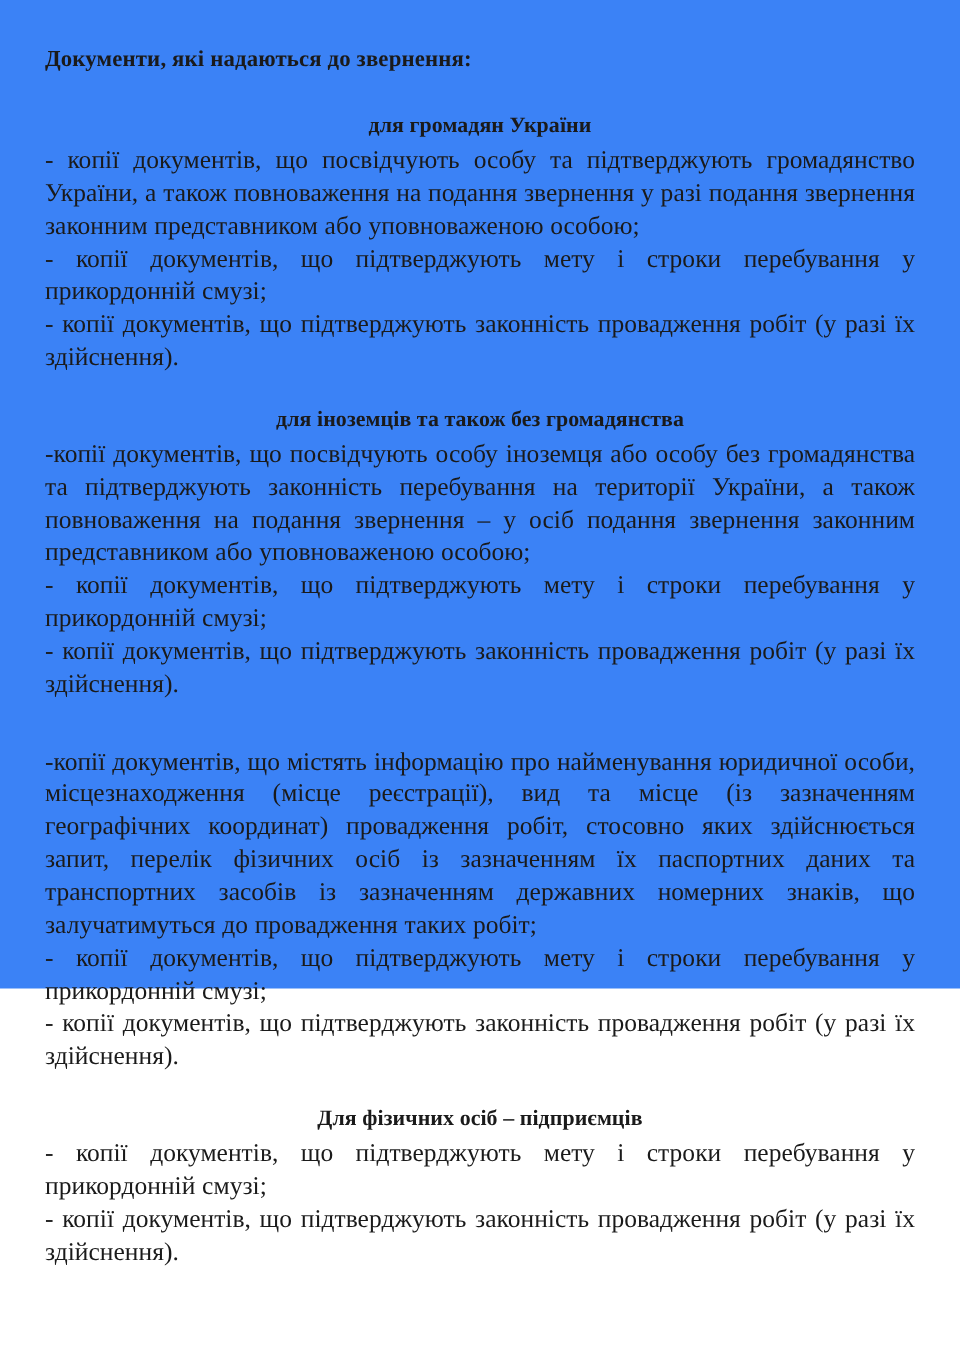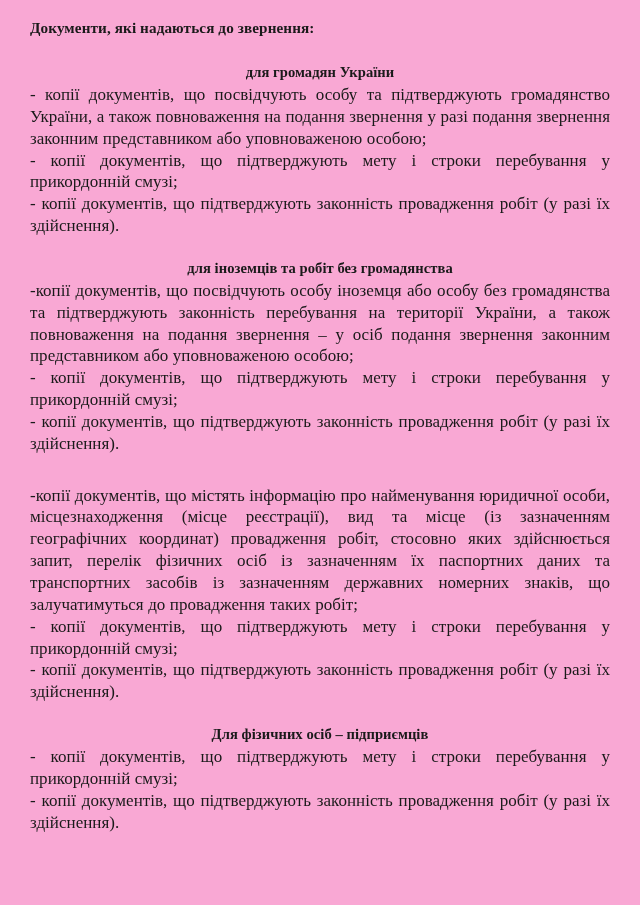--- a/index.html
+++ b/index.html
@@ -10,24 +10,24 @@
   }
   body {
     width: 640px;
     height: 905px;
     font-family: "Liberation Serif", "DejaVu Serif", serif;
     color: #1a1a1a;
     overflow: hidden;
   }
   .page {
     width: 640px;
-    height: 905px;
+    height: 659px;
     box-sizing: border-box;
-    padding: 18px 30px 0 30px;
-    background: #f9a8d4;
+    padding: 30px 30px 0 30px;
+    background: #3b82f6;
     position: relative;
   }
   .doc-title {
     font-size: 15.2px;
     font-weight: bold;
     line-height: 1.25;
     letter-spacing: 0.1px;
     margin: 0 0 26px 0;
     text-align: left;
   }
@@ -65,21 +65,21 @@
   <div class="section">
     <div class="section-heading">для громадян України</div>
     <p class="para">- копії документів, що посвідчують особу та підтверджують громадянство України, а також повноваження на подання звернення у разі подання звернення законним представником або уповноваженою особою;</p>
     <p class="para">- копії документів, що підтверджують мету і строки перебування у прикордонній смузі;</p>
     <p class="para">- копії документів, що підтверджують законність провадження робіт (у разі їх здійснення).</p>
   </div>
 
   <div class="gap-md"></div>
 
   <div class="section">
-    <div class="section-heading">для іноземців та робіт без громадянства</div>
+    <div class="section-heading">для іноземців та також без громадянства</div>
     <p class="para">-копії документів, що посвідчують особу іноземця або особу без громадянства та підтверджують законність перебування на території України, а також повноваження на подання звернення – у осіб подання звернення законним представником або уповноваженою особою;</p>
     <p class="para">- копії документів, що підтверджують мету і строки перебування у прикордонній смузі;</p>
     <p class="para">- копії документів, що підтверджують законність провадження робіт (у разі їх здійснення).</p>
   </div>
 
   <div class="gap-lg"></div>
 
   <div class="section">
     <p class="para">-копії документів, що містять інформацію про найменування юридичної особи, місцезнаходження (місце реєстрації), вид та місце (із зазначенням географічних координат) провадження робіт, стосовно яких здійснюється запит, перелік фізичних осіб із зазначенням їх паспортних даних та транспортних засобів із зазначенням державних номерних знаків, що залучатимуться до провадження таких робіт;</p>
     <p class="para">- копії документів, що підтверджують мету і строки перебування у прикордонній смузі;</p>

